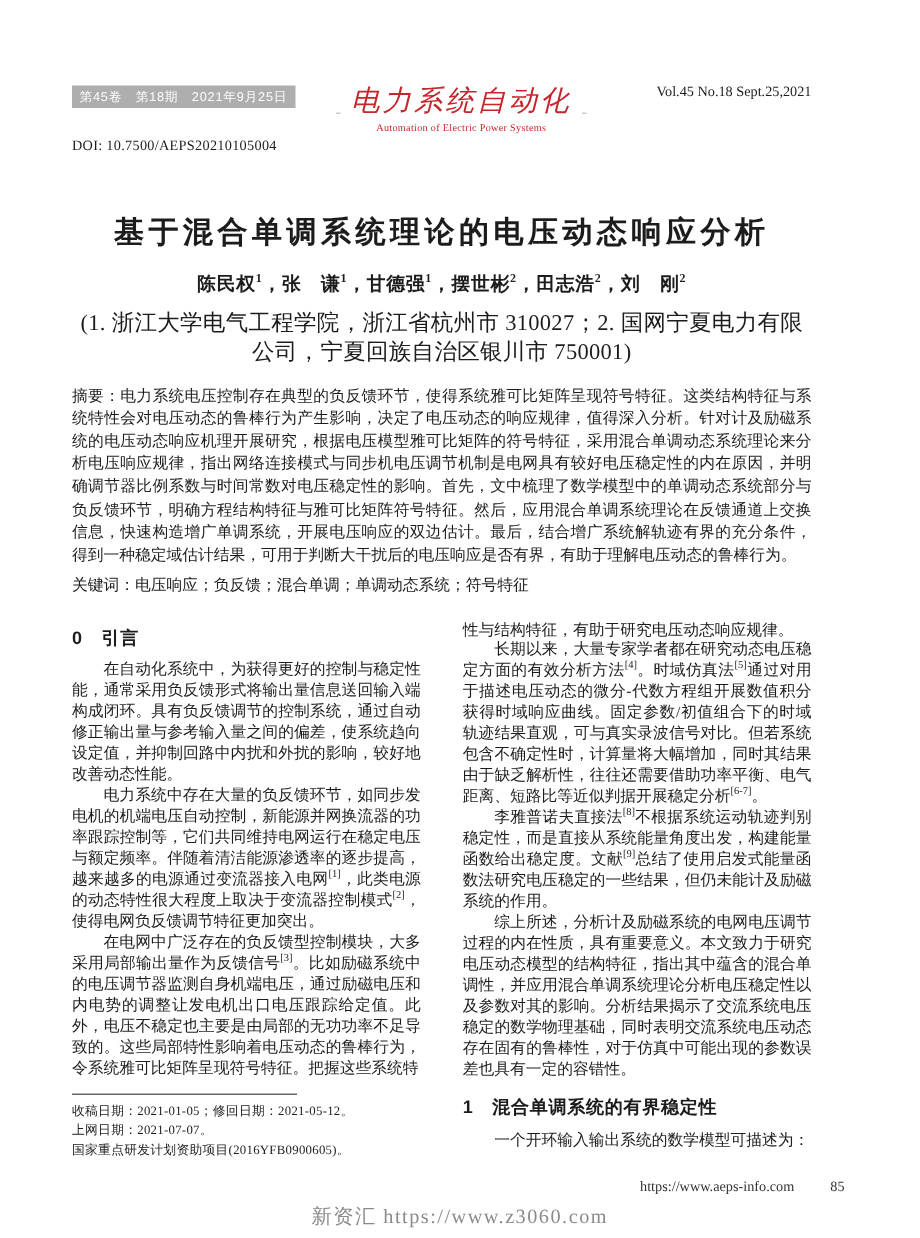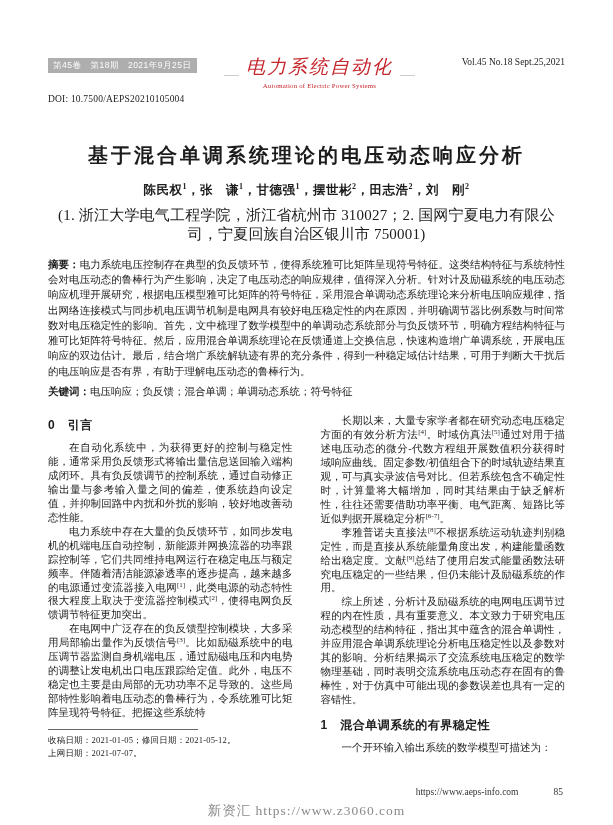--- a/index.html
+++ b/index.html
@@ -12,21 +12,21 @@
   body{
     width:613px;height:825px;
     background:#ffffff;
     font-family:"Liberation Serif","DejaVu Serif",serif;
     color:var(--text);
     position:relative;
     overflow:hidden;
   }
   .page{
     position:absolute;inset:0;
-    padding:54px 48px 0 48px;
+    padding:54px 72px 0 48px;
     box-sizing:border-box;
   }
   
   .journal-header{display:flex;align-items:flex-start;}
   .header-left{width:176px;flex:0 0 auto;}
   .issue-badge{
     display:inline-block;background:var(--badge-bg);color:#fdfdfd;
     font-size:8.5px;line-height:1;padding:3px 5px;letter-spacing:.5px;
     font-family:"Liberation Sans",sans-serif;white-space:nowrap;
   }
@@ -43,40 +43,40 @@
   
   .article-title{
     text-align:center;font-size:20px;font-weight:bold;letter-spacing:3px;
     margin-top:38px;font-family:"Liberation Sans",sans-serif;
   }
   .author-line{text-align:center;font-size:12.5px;margin-top:13px;letter-spacing:.5px;font-weight:bold;}
   .author-line sup{font-size:8px;}
   .affiliation{text-align:center;font-size:15px;margin-top:7px;letter-spacing:.2px;}
   
   .abstract{margin-top:13px;font-size:10.5px;line-height:1.45;text-align:justify;}
-  .label-strong{font-weight:bold;font-family:"Liberation Sans",sans-serif;margin-top:28px;}
+  .label-strong{font-weight:normal;font-family:"Liberation Sans",sans-serif;margin-top:28px;}
   .keywords{margin-top:5px;font-size:10.5px;line-height:1.45;text-align:justify;}
   
   .columns{display:flex;gap:28px;margin-top:15px;}
   .col{flex:1;min-width:0;font-size:10.5px;line-height:1.33;text-align:justify;}
   .col p{margin:0;text-indent:2em;}
   .col p.cont{text-indent:0;}
   .section-heading{
     font-family:"Liberation Sans",sans-serif;font-weight:bold;font-size:12px;
     margin:4px 0 7px 0;letter-spacing:.5px;
   }
   .section-heading.second{margin-top:11px;}
   sup.ref{font-size:7px;line-height:0;}
   
   .footnote{margin-top:9px;font-size:8.5px;line-height:1.55;letter-spacing:.2px;}
   .footnote-rule{width:150px;border-top:1px solid #666;margin-bottom:4px;}
   .footnote p{margin:0;text-indent:0 !important;}
   
   .page-footer{position:absolute;right:50px;bottom:28px;font-size:9.5px;color:#333;}
-  .page-footer .page-num{margin-left:35px;}
+  .page-footer .page-num{margin-left:24px;}
   .watermark{
     position:absolute;left:0;right:0;bottom:5px;text-align:center;
     color:var(--watermark);font-size:13.5px;letter-spacing:1px;
   }
 </style>
 </head>
 <body>
 
 <div class="page">
 
@@ -106,23 +106,25 @@
   <div class="columns">
     <div class="col">
       <div class="section-heading">0　引言</div>
       <p>在自动化系统中，为获得更好的控制与稳定性能，通常采用负反馈形式将输出量信息送回输入端构成闭环。具有负反馈调节的控制系统，通过自动修正输出量与参考输入量之间的偏差，使系统趋向设定值，并抑制回路中内扰和外扰的影响，较好地改善动态性能。</p>
       <p>电力系统中存在大量的负反馈环节，如同步发电机的机端电压自动控制，新能源并网换流器的功率跟踪控制等，它们共同维持电网运行在稳定电压与额定频率。伴随着清洁能源渗透率的逐步提高，越来越多的电源通过变流器接入电网<sup class="ref">[1]</sup>，此类电源的动态特性很大程度上取决于变流器控制模式<sup class="ref">[2]</sup>，使得电网负反馈调节特征更加突出。</p>
       <p>在电网中广泛存在的负反馈型控制模块，大多采用局部输出量作为反馈信号<sup class="ref">[3]</sup>。比如励磁系统中的电压调节器监测自身机端电压，通过励磁电压和内电势的调整让发电机出口电压跟踪给定值。此外，电压不稳定也主要是由局部的无功功率不足导致的。这些局部特性影响着电压动态的鲁棒行为，令系统雅可比矩阵呈现符号特征。把握这些系统特</p>
       <div class="footnote">
         <div class="footnote-rule"></div>
         <p>收稿日期：2021-01-05；修回日期：2021-05-12。</p>
         <p>上网日期：2021-07-07。</p>
+        <p>国家重点研发计划资助项目(2016YFB0900605)。</p>
       </div>
     </div>
     <div class="col">
+      <p class="cont">性与结构特征，有助于研究电压动态响应规律。</p>
       <p>长期以来，大量专家学者都在研究动态电压稳定方面的有效分析方法<sup class="ref">[4]</sup>。时域仿真法<sup class="ref">[5]</sup>通过对用于描述电压动态的微分-代数方程组开展数值积分获得时域响应曲线。固定参数/初值组合下的时域轨迹结果直观，可与真实录波信号对比。但若系统包含不确定性时，计算量将大幅增加，同时其结果由于缺乏解析性，往往还需要借助功率平衡、电气距离、短路比等近似判据开展稳定分析<sup class="ref">[6-7]</sup>。</p>
       <p>李雅普诺夫直接法<sup class="ref">[8]</sup>不根据系统运动轨迹判别稳定性，而是直接从系统能量角度出发，构建能量函数给出稳定度。文献<sup class="ref">[9]</sup>总结了使用启发式能量函数法研究电压稳定的一些结果，但仍未能计及励磁系统的作用。</p>
       <p>综上所述，分析计及励磁系统的电网电压调节过程的内在性质，具有重要意义。本文致力于研究电压动态模型的结构特征，指出其中蕴含的混合单调性，并应用混合单调系统理论分析电压稳定性以及参数对其的影响。分析结果揭示了交流系统电压稳定的数学物理基础，同时表明交流系统电压动态存在固有的鲁棒性，对于仿真中可能出现的参数误差也具有一定的容错性。</p>
       <div class="section-heading second">1　混合单调系统的有界稳定性</div>
       <p>一个开环输入输出系统的数学模型可描述为：</p>
     </div>
   </div>
 
   <div class="page-footer"><span>https://www.aeps-info.com</span><span class="page-num">85</span></div>
 

